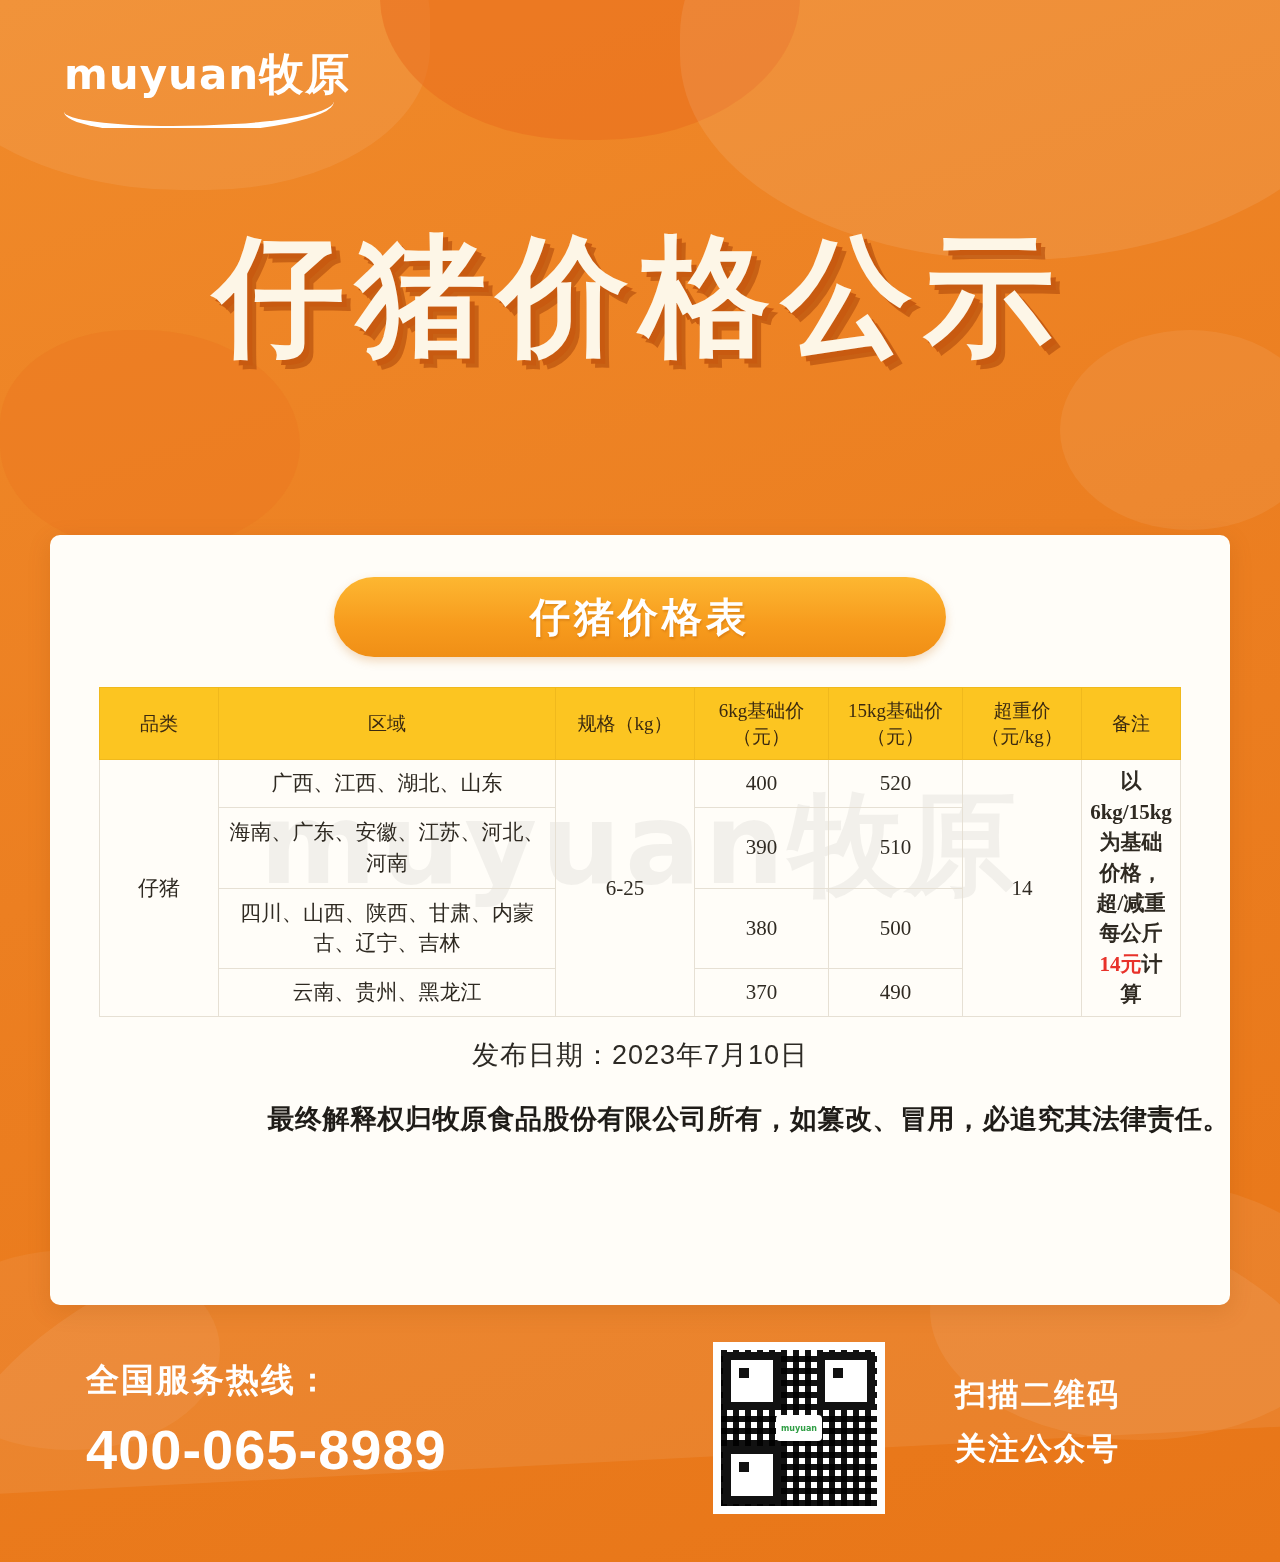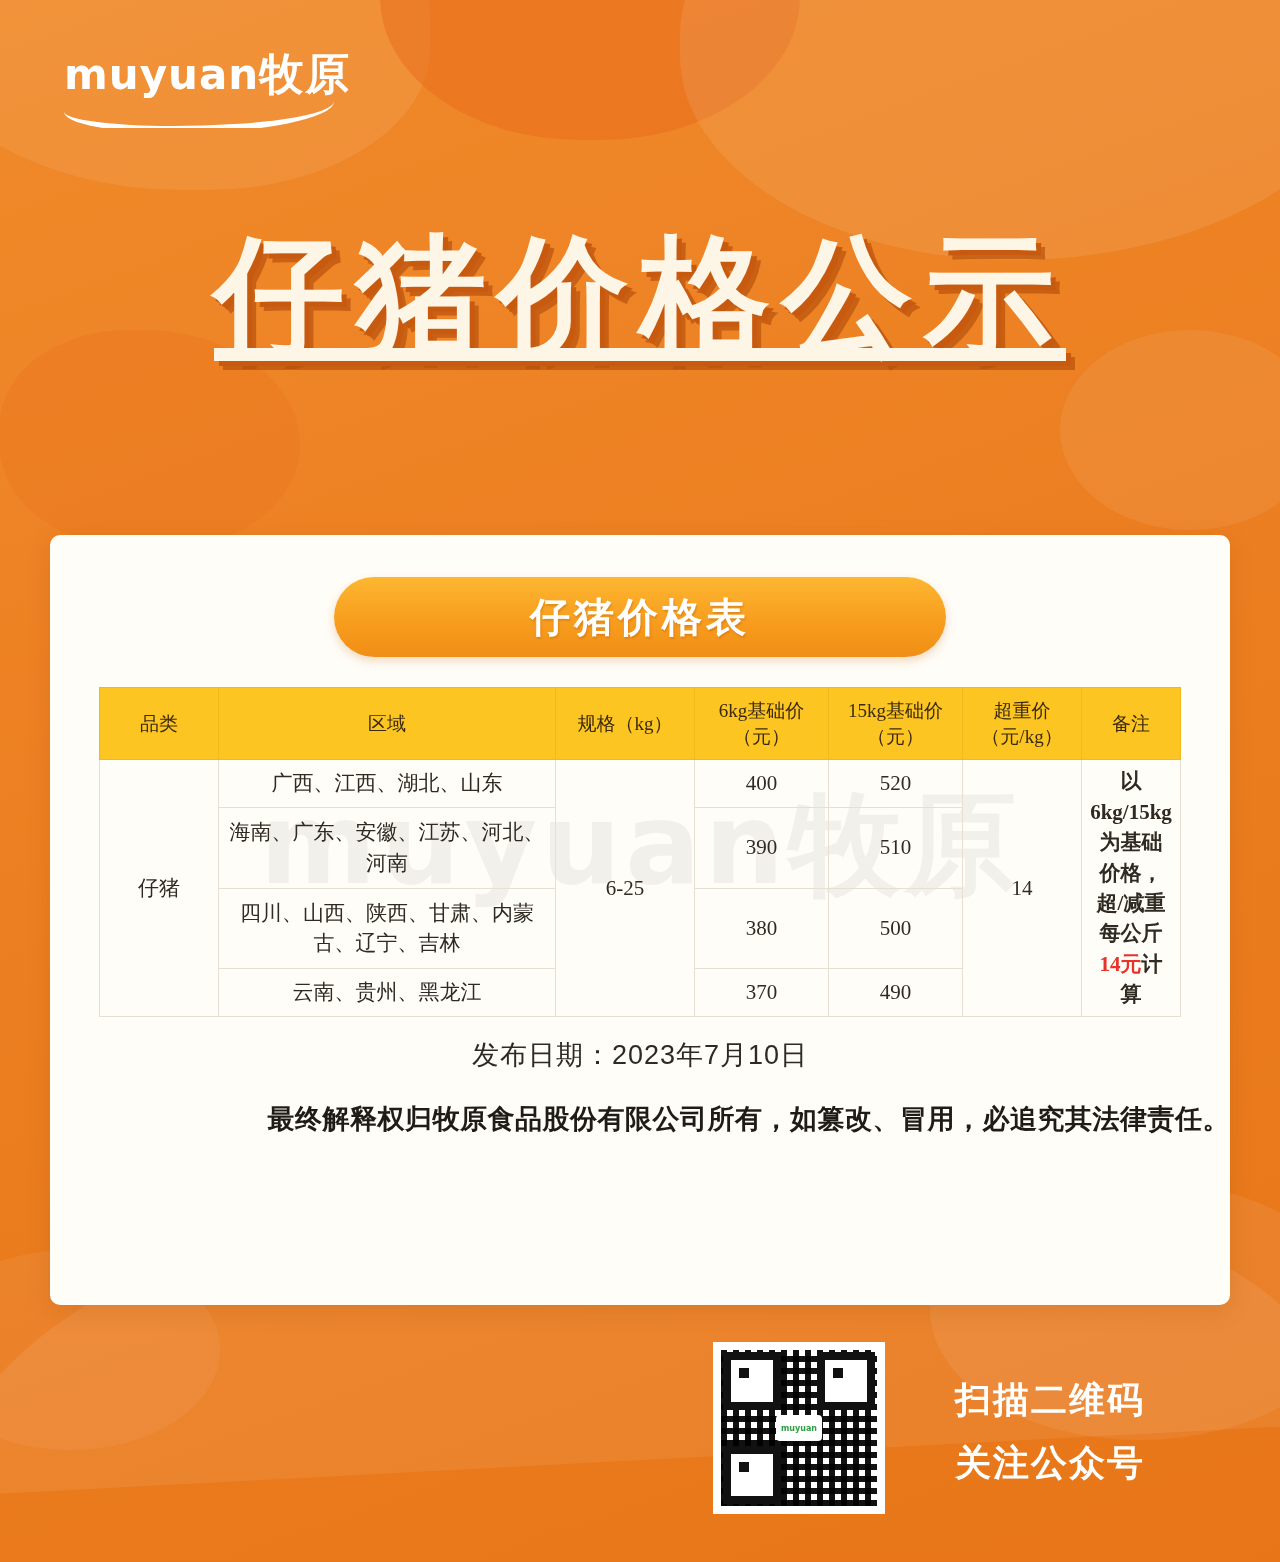--- a/index.html
+++ b/index.html
@@ -95,21 +95,20 @@
     font-family: "Liberation Sans", sans-serif;
     font-weight: bold;
     font-size: 130px;
     letter-spacing: 12px;
     color: #fdf6e7;
     text-shadow:
       5px 5px 0 #c85a10,
       9px 9px 0 rgba(180, 78, 12, 0.65);
     white-space: nowrap;
     line-height: 1.05;
-    text-decoration: underline;
   }
 
   
   .card {
     position: absolute;
     left: 50px;
     top: 535px;
     width: 1180px;
     height: 770px;
     background: #fffdf8;
@@ -294,21 +293,21 @@
     font-weight: bold;
     color: #2f9e44;
   }
   .scan-text {
     position: absolute;
     left: 955px;
     top: 38px;
     color: #ffffff;
     font-family: "Liberation Sans", sans-serif;
     font-weight: bold;
-    font-size: 36px;
+    font-size: 31px;
     line-height: 1.75;
     letter-spacing: 2px;
   }
 </style>
 </head>
 <body>
 
 <div class="bg">
   <div class="blob b1"></div>
   <div class="blob b2"></div>
@@ -377,20 +376,24 @@
         <td class="price-num">490</td>
       </tr>
     </tbody>
   </table>
 
   <div class="pub-date">发布日期：2023年7月10日</div>
   <div class="disclaimer">最终解释权归牧原食品股份有限公司所有，如篡改、冒用，必追究其法律责任。</div>
 </div>
 
 <div class="footer">
+  <div class="hotline">
+    <div class="label">全国服务热线：</div>
+    <div class="number">400-065-8989</div>
+  </div>
 
   <div class="qr">
     <div class="qr-inner">
       <div class="qr-eye tl"></div>
       <div class="qr-eye tr"></div>
       <div class="qr-eye bl"></div>
       <div class="qr-logo">muyuan</div>
     </div>
   </div>
 

